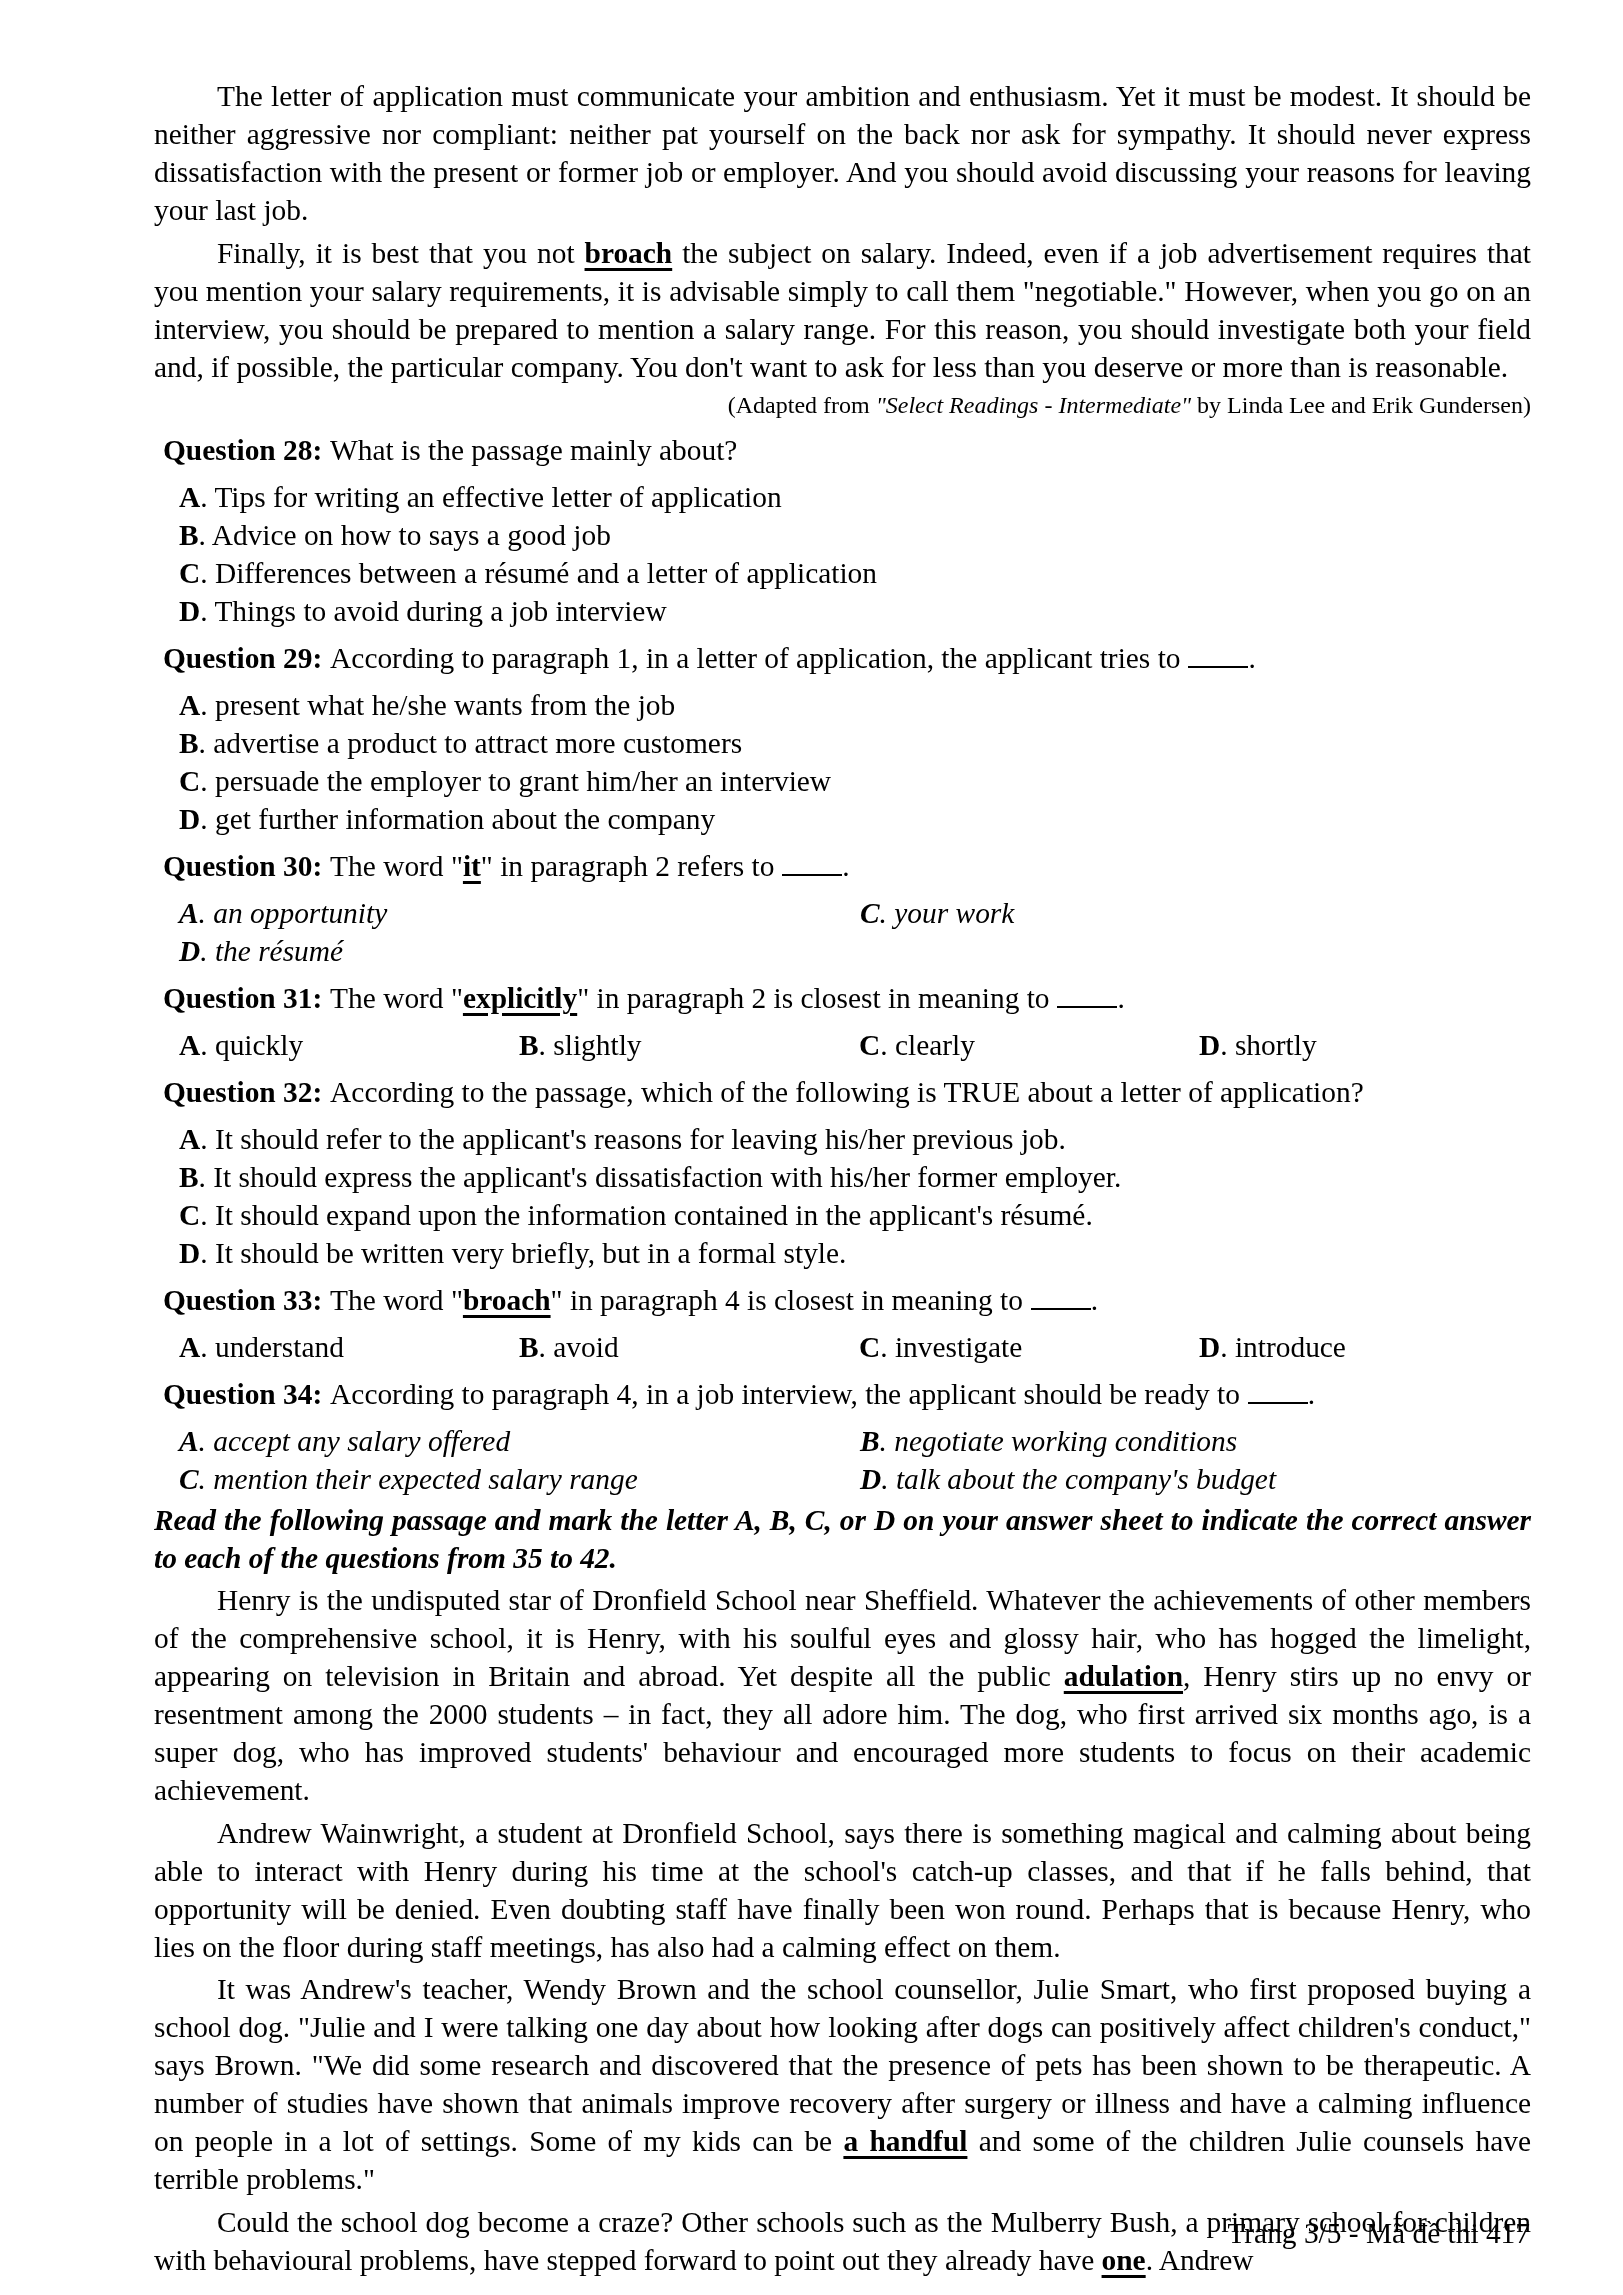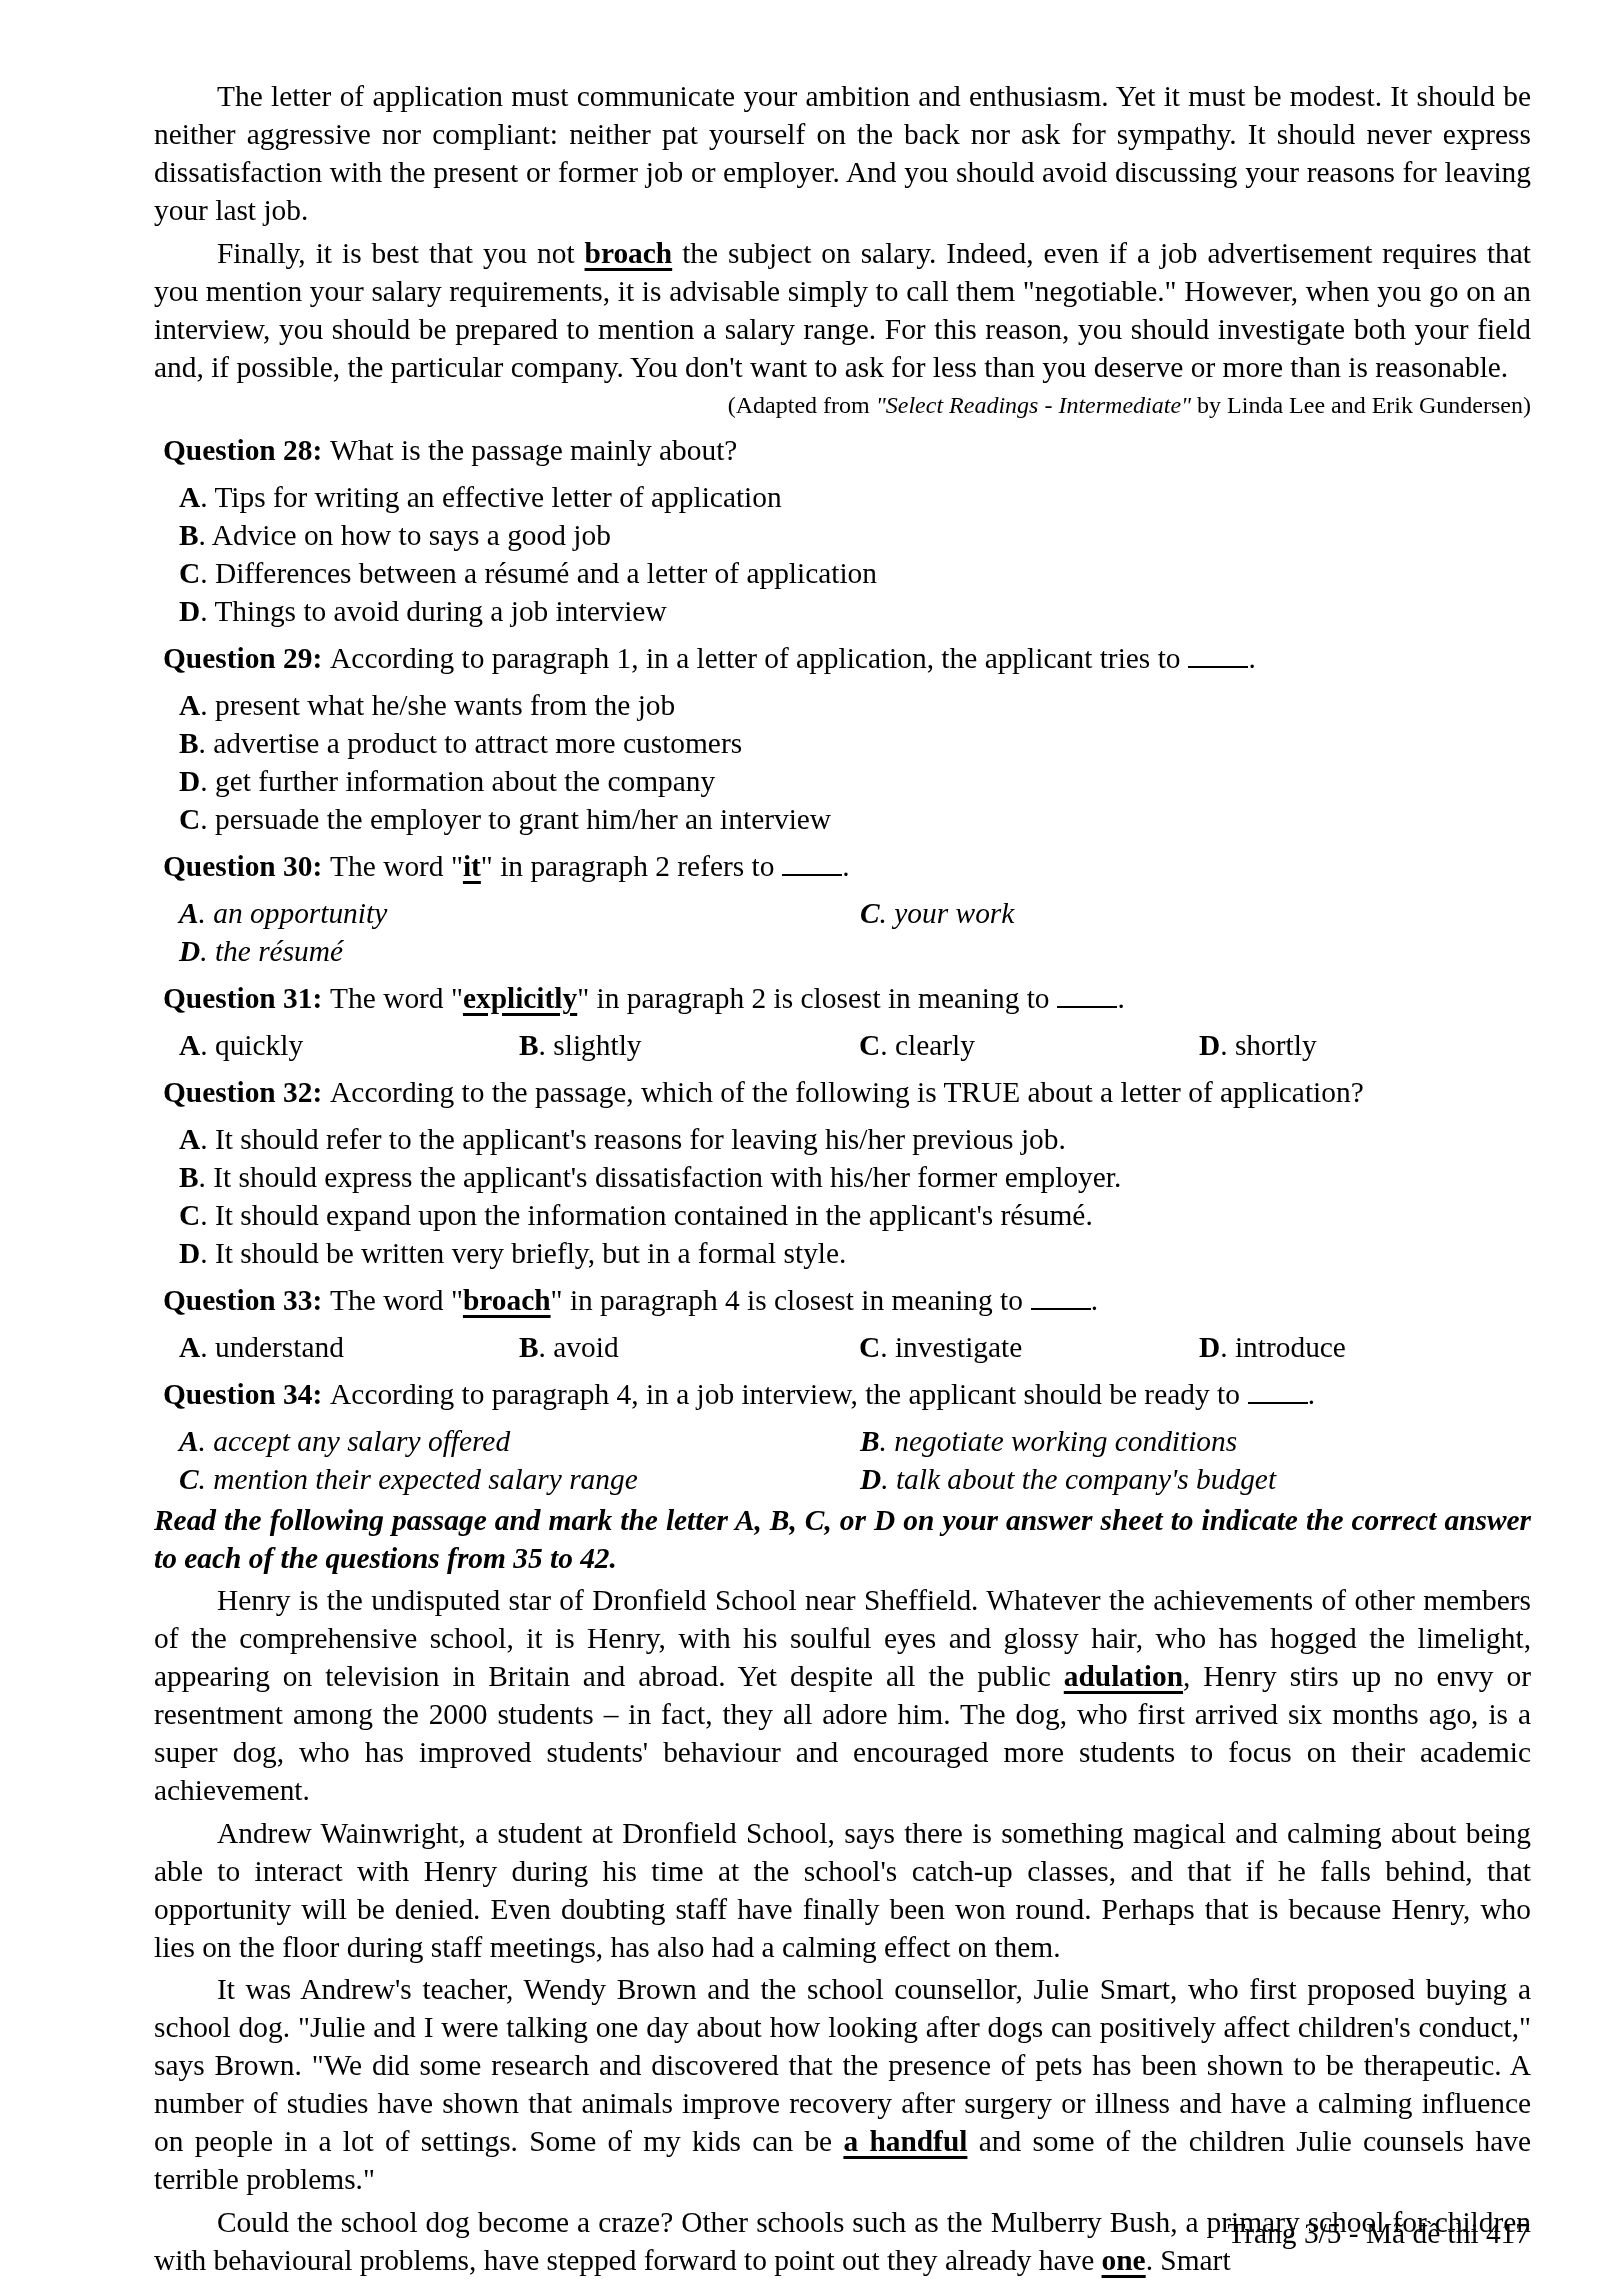--- a/index.html
+++ b/index.html
@@ -45,22 +45,22 @@
     <span class="opt"><b>C</b><span>. Differences between a résumé and a letter of application</span></span>
     <span class="opt"><b>D</b><span>. Things to avoid during a job interview</span></span>
   </div>
 
   <div class="q">
     <b class="qnum">Question 29:</b><span class="qtext">According to paragraph 1, in a letter of application, the applicant tries to</span><span class="blank"></span>.
   </div>
   <div class="opts">
     <span class="opt"><b>A</b><span>. present what he/she wants from the job</span></span>
     <span class="opt"><b>B</b><span>. advertise a product to attract more customers</span></span>
+    <span class="opt"><b>C</b><span>. persuade the employer to grant him/her an interview</span></span>
     <span class="opt"><b>D</b><span>. get further information about the company</span></span>
-    <span class="opt"><b>C</b><span>. persuade the employer to grant him/her an interview</span></span>
   </div>
 
   <div class="q">
     <b class="qnum">Question 30:</b><span class="qtext">The word "</span><span class="hl">it</span><span>" in paragraph 2 refers to</span><span class="blank"></span>.
   </div>
   <div class="opts row2">
     <span class="opt"><b>A</b><span>. an opportunity</span></span>
     <span class="opt"><b>C</b><span>. your work</span></span>
     <span class="opt"><b>D</b><span>. the résumé</span></span>
   </div>
@@ -103,17 +103,17 @@
     <span class="opt"><b>B</b><span>. negotiate working conditions</span></span>
     <span class="opt"><b>C</b><span>. mention their expected salary range</span></span>
     <span class="opt"><b>D</b><span>. talk about the company's budget</span></span>
   </div>
 
   <p class="instr">Read the following passage and mark the letter A, B, C, or D on your answer sheet to indicate the correct answer to each of the questions from 35 to 42.</p>
 
   <p class="para"><span>Henry is the undisputed star of Dronfield School near Sheffield. Whatever the achievements of other members of the comprehensive school, it is Henry, with his soulful eyes and glossy hair, who has hogged the limelight, appearing on television in Britain and abroad. Yet despite all the public </span><span class="hl">adulation</span><span>, Henry stirs up no envy or resentment among the 2000 students – in fact, they all adore him. The dog, who first arrived six months ago, is a super dog, who has improved students' behaviour and encouraged more students to focus on their academic achievement.</span></p>
   <p class="para">Andrew Wainwright, a student at Dronfield School, says there is something magical and calming about being able to interact with Henry during his time at the school's catch-up classes, and that if he falls behind, that opportunity will be denied. Even doubting staff have finally been won round. Perhaps that is because Henry, who lies on the floor during staff meetings, has also had a calming effect on them.</p>
   <p class="para"><span>It was Andrew's teacher, Wendy Brown and the school counsellor, Julie Smart, who first proposed buying a school dog. "Julie and I were talking one day about how looking after dogs can positively affect children's conduct," says Brown. "We did some research and discovered that the presence of pets has been shown to be therapeutic. A number of studies have shown that animals improve recovery after surgery or illness and have a calming influence on people in a lot of settings. Some of my kids can be </span><span class="hl">a handful</span><span> and some of the children Julie counsels have terrible problems."</span></p>
-  <p class="para"><span>Could the school dog become a craze? Other schools such as the Mulberry Bush, a primary school for children with behavioural problems, have stepped forward to point out they already have </span><span class="hl">one</span><span>. Smart</span></p>
+  <p class="para"><span>Could the school dog become a craze? Other schools such as the Mulberry Bush, a primary school for children with behavioural problems, have stepped forward to point out they already have </span><span class="hl">one</span><span>. Andrew</span></p>
 </div>
 
 <div class="footer">Trang 3/5 - Mã đề thi 417</div>
 
 
 </body></html>

